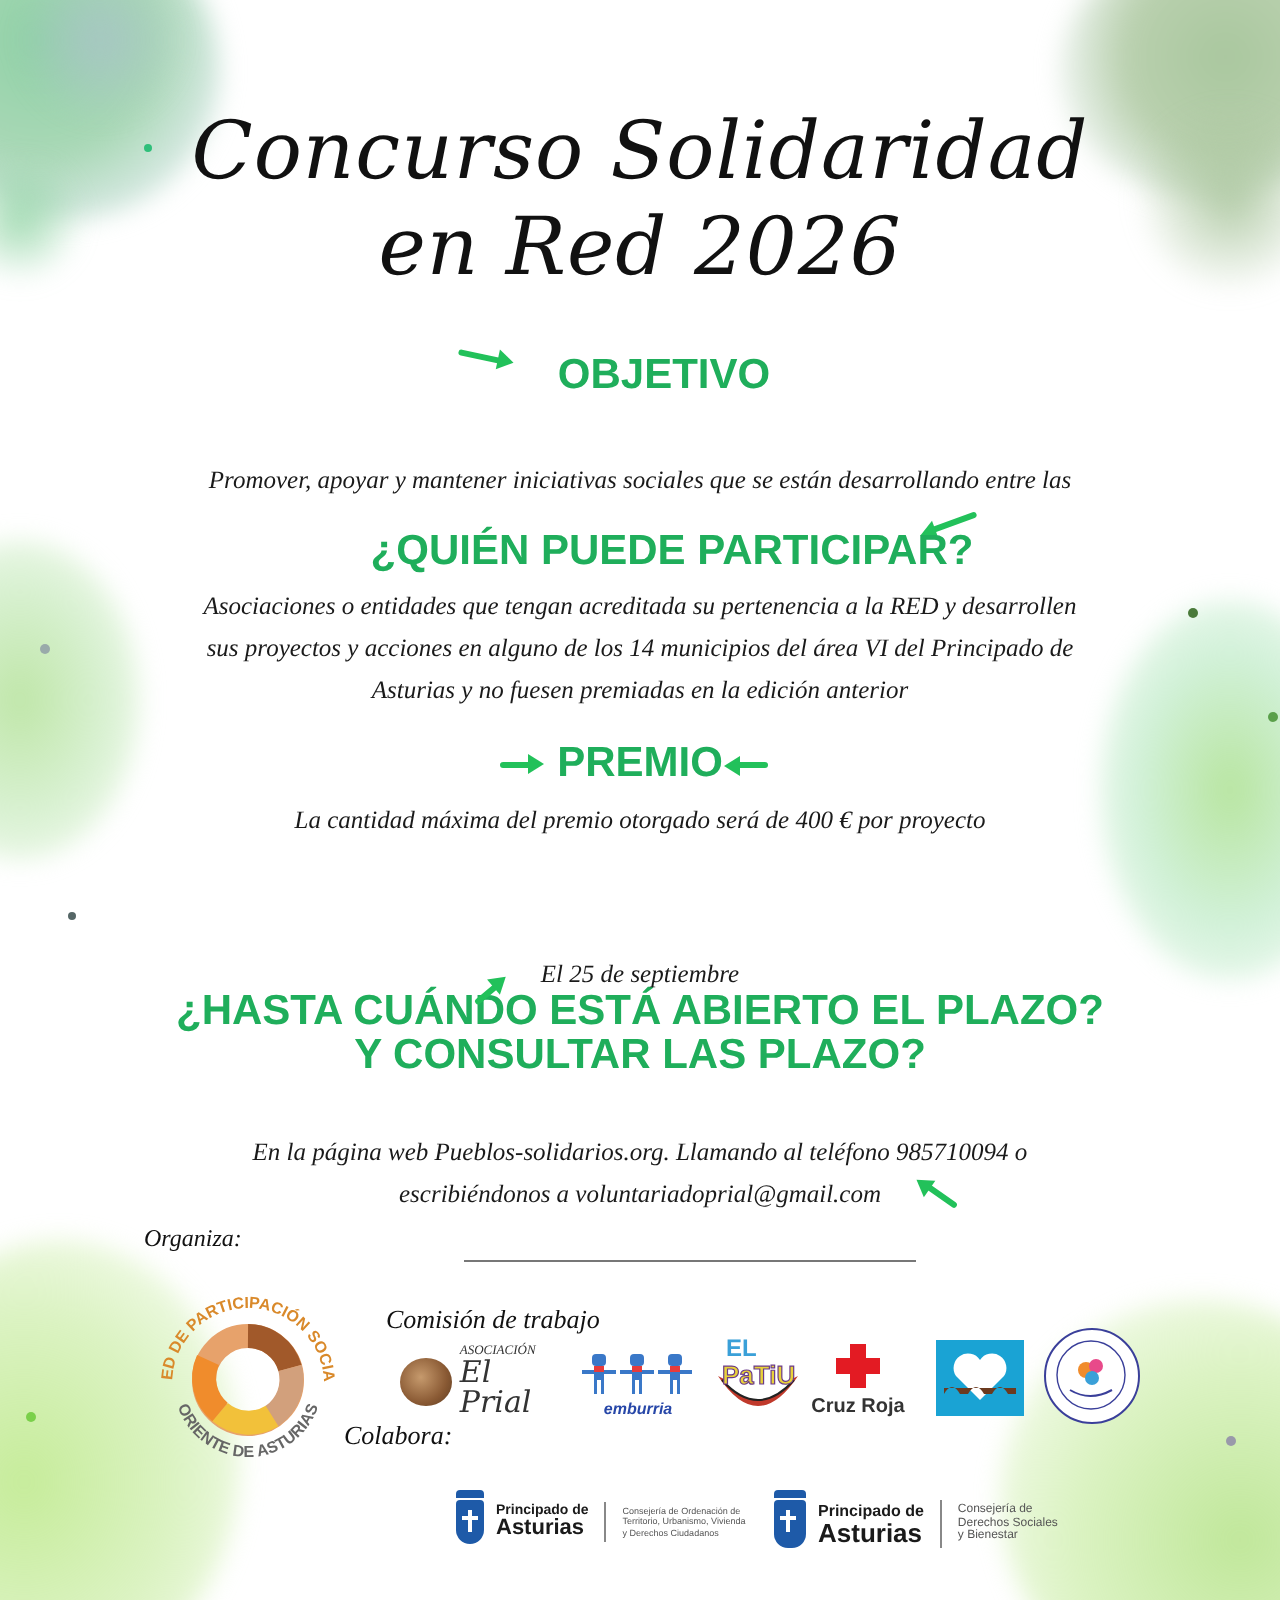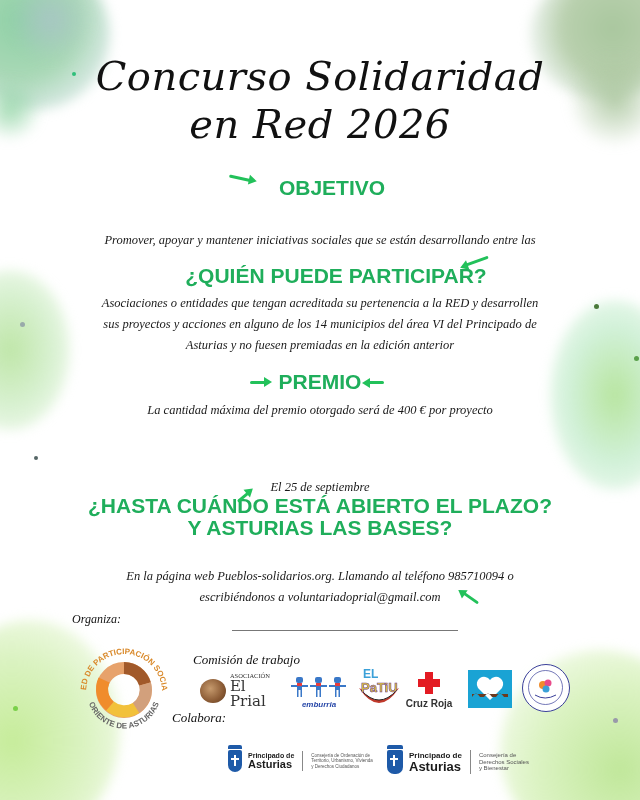--- a/index.html
+++ b/index.html
@@ -39,21 +39,21 @@
     .arrow::after { content: ""; position: absolute; right: -4px; top: -4px; border-left: 8px solid #22c15a; border-top: 5.5px solid transparent; border-bottom: 5.5px solid transparent; }
 
     .label-script {
       position: absolute; font-family: "Liberation Serif", serif; font-style: italic; color: #111;
     }
     .divider-line { position: absolute; left: 232px; top: 630px; width: 226px; height: 1px; background: #555; opacity: 0.8; }
 
     
     .logo { position: absolute; }
     .red-logo { left: 74px; top: 640px; width: 100px; height: 100px; }
-    .prial { left: 200px; top: 676px; width: 86px; height: 30px; display: flex; align-items: center; }
+    .prial { left: 200px; top: 676px; width: 86px; height: 30px; display: flex; align-items: center; font-style: italic; }
     .prial .shell { width: 26px; height: 24px; border-radius: 50%; background: radial-gradient(circle at 40% 40%, #c69a6d 0%, #8a5a34 60%, #5b3a1f 100%); margin-right: 4px; }
     .prial .txt { display: flex; flex-direction: column; line-height: 1; }
     .prial .small { font-family: "Liberation Serif", serif; font-size: 6.5px; color: #333; }
     .prial .big { font-family: "DejaVu Serif", serif; font-size: 15px; color: #333; }
     .emburria { left: 290px; top: 675px; width: 58px; height: 34px; }
     .emburria .name { position: absolute; bottom: 0; left: 0; width: 58px; text-align: center; font-family: "Liberation Sans", sans-serif; font-style: italic; font-weight: bold; font-size: 8px; color: #2747a8; }
     .elpatiu { left: 355px; top: 660px; width: 48px; height: 52px; }
     .cruzroja { left: 404px; top: 670px; width: 50px; height: 44px; }
     .cruzroja .cross { position: absolute; left: 14px; top: 2px; width: 22px; height: 22px; }
     .cruzroja .cross::before { content: ""; position: absolute; left: 7px; top: 0; width: 8px; height: 22px; background: #e31b23; }
@@ -115,21 +115,21 @@
 <div class="arrow" style="left:250px;top:381px;width:18px;"></div>
 <div class="heading" style="top:372px;">PREMIO</div>
 <div class="arrow" style="left:366px;top:381px;width:18px;transform:rotate(180deg);"></div>
 <div class="body-text" style="top:400px;">La cantidad máxima del premio otorgado será de 400 € por proyecto</div>
 
 <div class="heading" style="top:452px;margin-top:44px;">¿HASTA CUÁNDO ESTÁ ABIERTO EL PLAZO?</div>
 <div class="body-text" style="top:477px;">El 25 de septiembre</div>
 <div class="arrow" style="left:236px;top:495px;width:16px;transform:rotate(-40deg);"></div>
 
 <div class="heading" style="top:517px;line-height:21px;">
-  <div>Y ASTURIAS LAS BASES?</div>
+  <div>Y CONSULTAR LAS PLAZO?</div>
 </div>
 <div class="body-text" style="top:566px;">
   <div>En la página web Pueblos-solidarios.org. Llamando al teléfono 985710094 o</div>
   <div>escribiéndonos a voluntariadoprial@gmail.com</div>
 </div>
 <div class="arrow" style="left:460px;top:596px;width:20px;transform:rotate(215deg);"></div>
 
 <div class="label-script" style="left:72px;top:612px;font-size:12px;">Organiza:</div>
 <div class="divider-line"></div>
 

